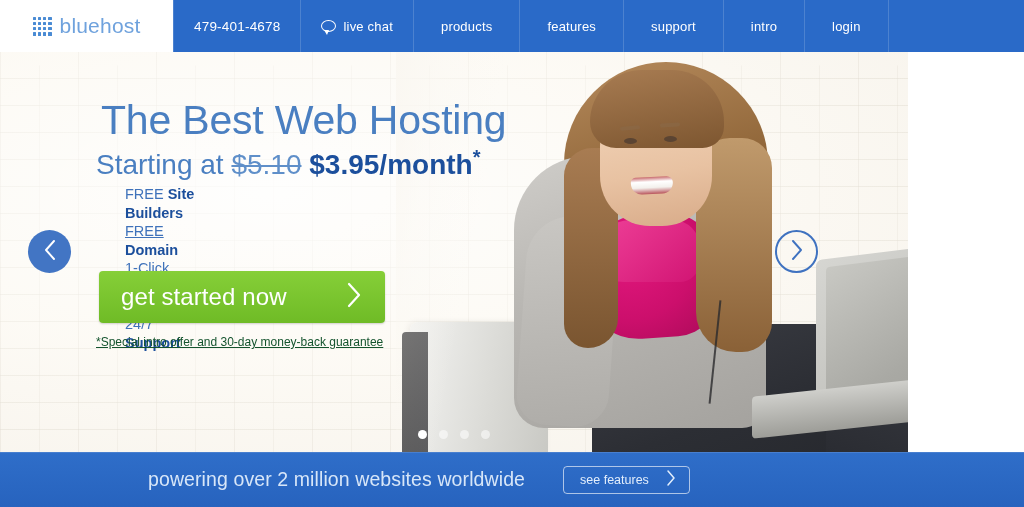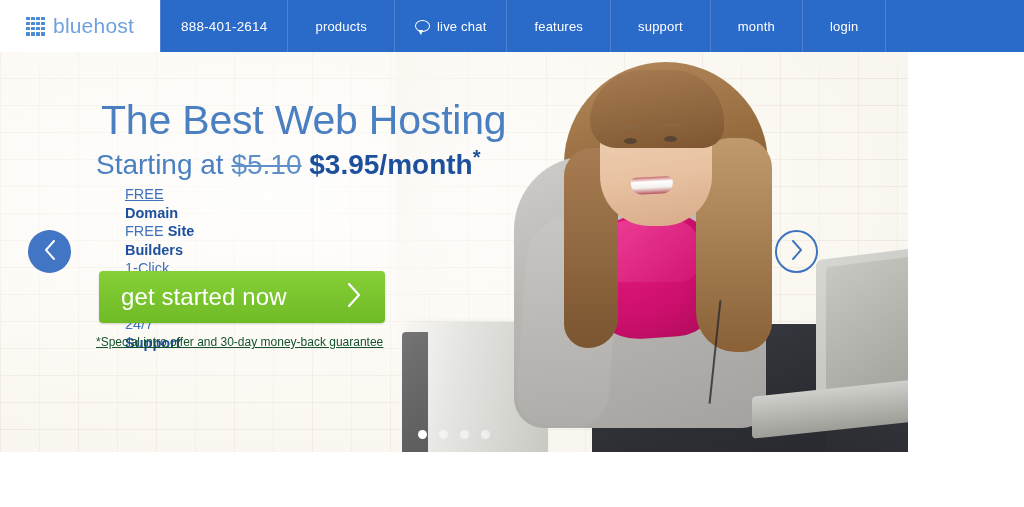--- a/index.html
+++ b/index.html
@@ -11,21 +11,21 @@
   .page { position: relative; width: 1024px; height: 507px; overflow: hidden; }
 
   
   .navbar {
     position: absolute; top: 0; left: 0;
     width: 1024px; height: 52px;
     background: #2a6ac8; z-index: 40;
     display: flex; align-items: stretch;
   }
   .logo-block {
-    width: 160px; height: 52px; background: #ffffff;
+    width: 173px; height: 52px; background: #ffffff;
     display: flex; align-items: center; justify-content: center;
     gap: 8px;
   }
   .logo-grid {
     width: 19px; height: 19px;
     display: grid;
     grid-template-columns: repeat(4, 1fr);
     grid-template-rows: repeat(4, 1fr);
     gap: 1.4px;
   }
@@ -321,37 +321,37 @@
         <i></i>
           <i></i>
           <i></i>
           <i></i>
       </span>
       <span class="logo-word">bluehost</span>
     </div>
 
     <div class="nav-items">
       <div class="nav-item nav-phone">
-        <span>888-401-2614</span>
-      </div>
-      <div class="nav-item nav-wide">
-        <span>products</span>
+        <span>479-401-4678</span>
       </div>
       <div class="nav-item nav-chat">
         <span class="chat-bubble"></span>
         <span>live chat</span>
       </div>
       <div class="nav-item nav-wide">
+        <span>products</span>
+      </div>
+      <div class="nav-item nav-wide">
         <span>features</span>
       </div>
       <div class="nav-item nav-wide">
         <span>support</span>
       </div>
       <div class="nav-item nav-wide">
-        <span>month</span>
+        <span>intro</span>
       </div>
       <div class="nav-item nav-wide">
         <span>login</span>
       </div>
       <div class="nav-item nav-spacer"></div>
     </div>
   </div>
 
   <div class="hero">
 
@@ -390,26 +390,26 @@
       <div class="h1">The Best Web Hosting</div>
 
       <div class="h2">
         <span>Starting at</span>
         <span class="old">$5.10</span>
         <span class="new">$3.95/month</span><span class="new star">*</span>
       </div>
 
       <div class="features">
         <div>
+          <span class="pre">FREE</span>
+          <span class="bold">Site Builders</span>
+        </div>
+        <div>
           <span class="pre u">FREE</span>
           <span class="bold">Domain</span>
-        </div>
-        <div>
-          <span class="pre">FREE</span>
-          <span class="bold">Site Builders</span>
         </div>
         <div>
           <span class="pre">1-Click</span>
           <span class="bold">WordPress Install</span>
         </div>
         <div>
           <span class="pre">24/7</span>
           <span class="bold">Support</span>
         </div>
       </div>
@@ -443,14 +443,25 @@
     </div>
 
     <div class="dots">
       <span class="dot active"></span>
       <span class="dot"></span>
       <span class="dot"></span>
       <span class="dot"></span>
     </div>
   </div>
 
+  <div class="bottombar">
+    <span class="bottom-text">powering over 2 million websites worldwide</span>
+    <div class="see-features">
+      <span class="lbl">see features</span>
+      <span>
+        <svg width="12" height="18" viewBox="0 0 12 18" fill="none">
+          <path d="M3 2 L9 9 L3 16" stroke="#e2eefc" stroke-width="1.5" stroke-linecap="round" stroke-linejoin="round"></path>
+        </svg>
+      </span>
+    </div>
+  </div>
 
 </div>
 
 </body></html>

